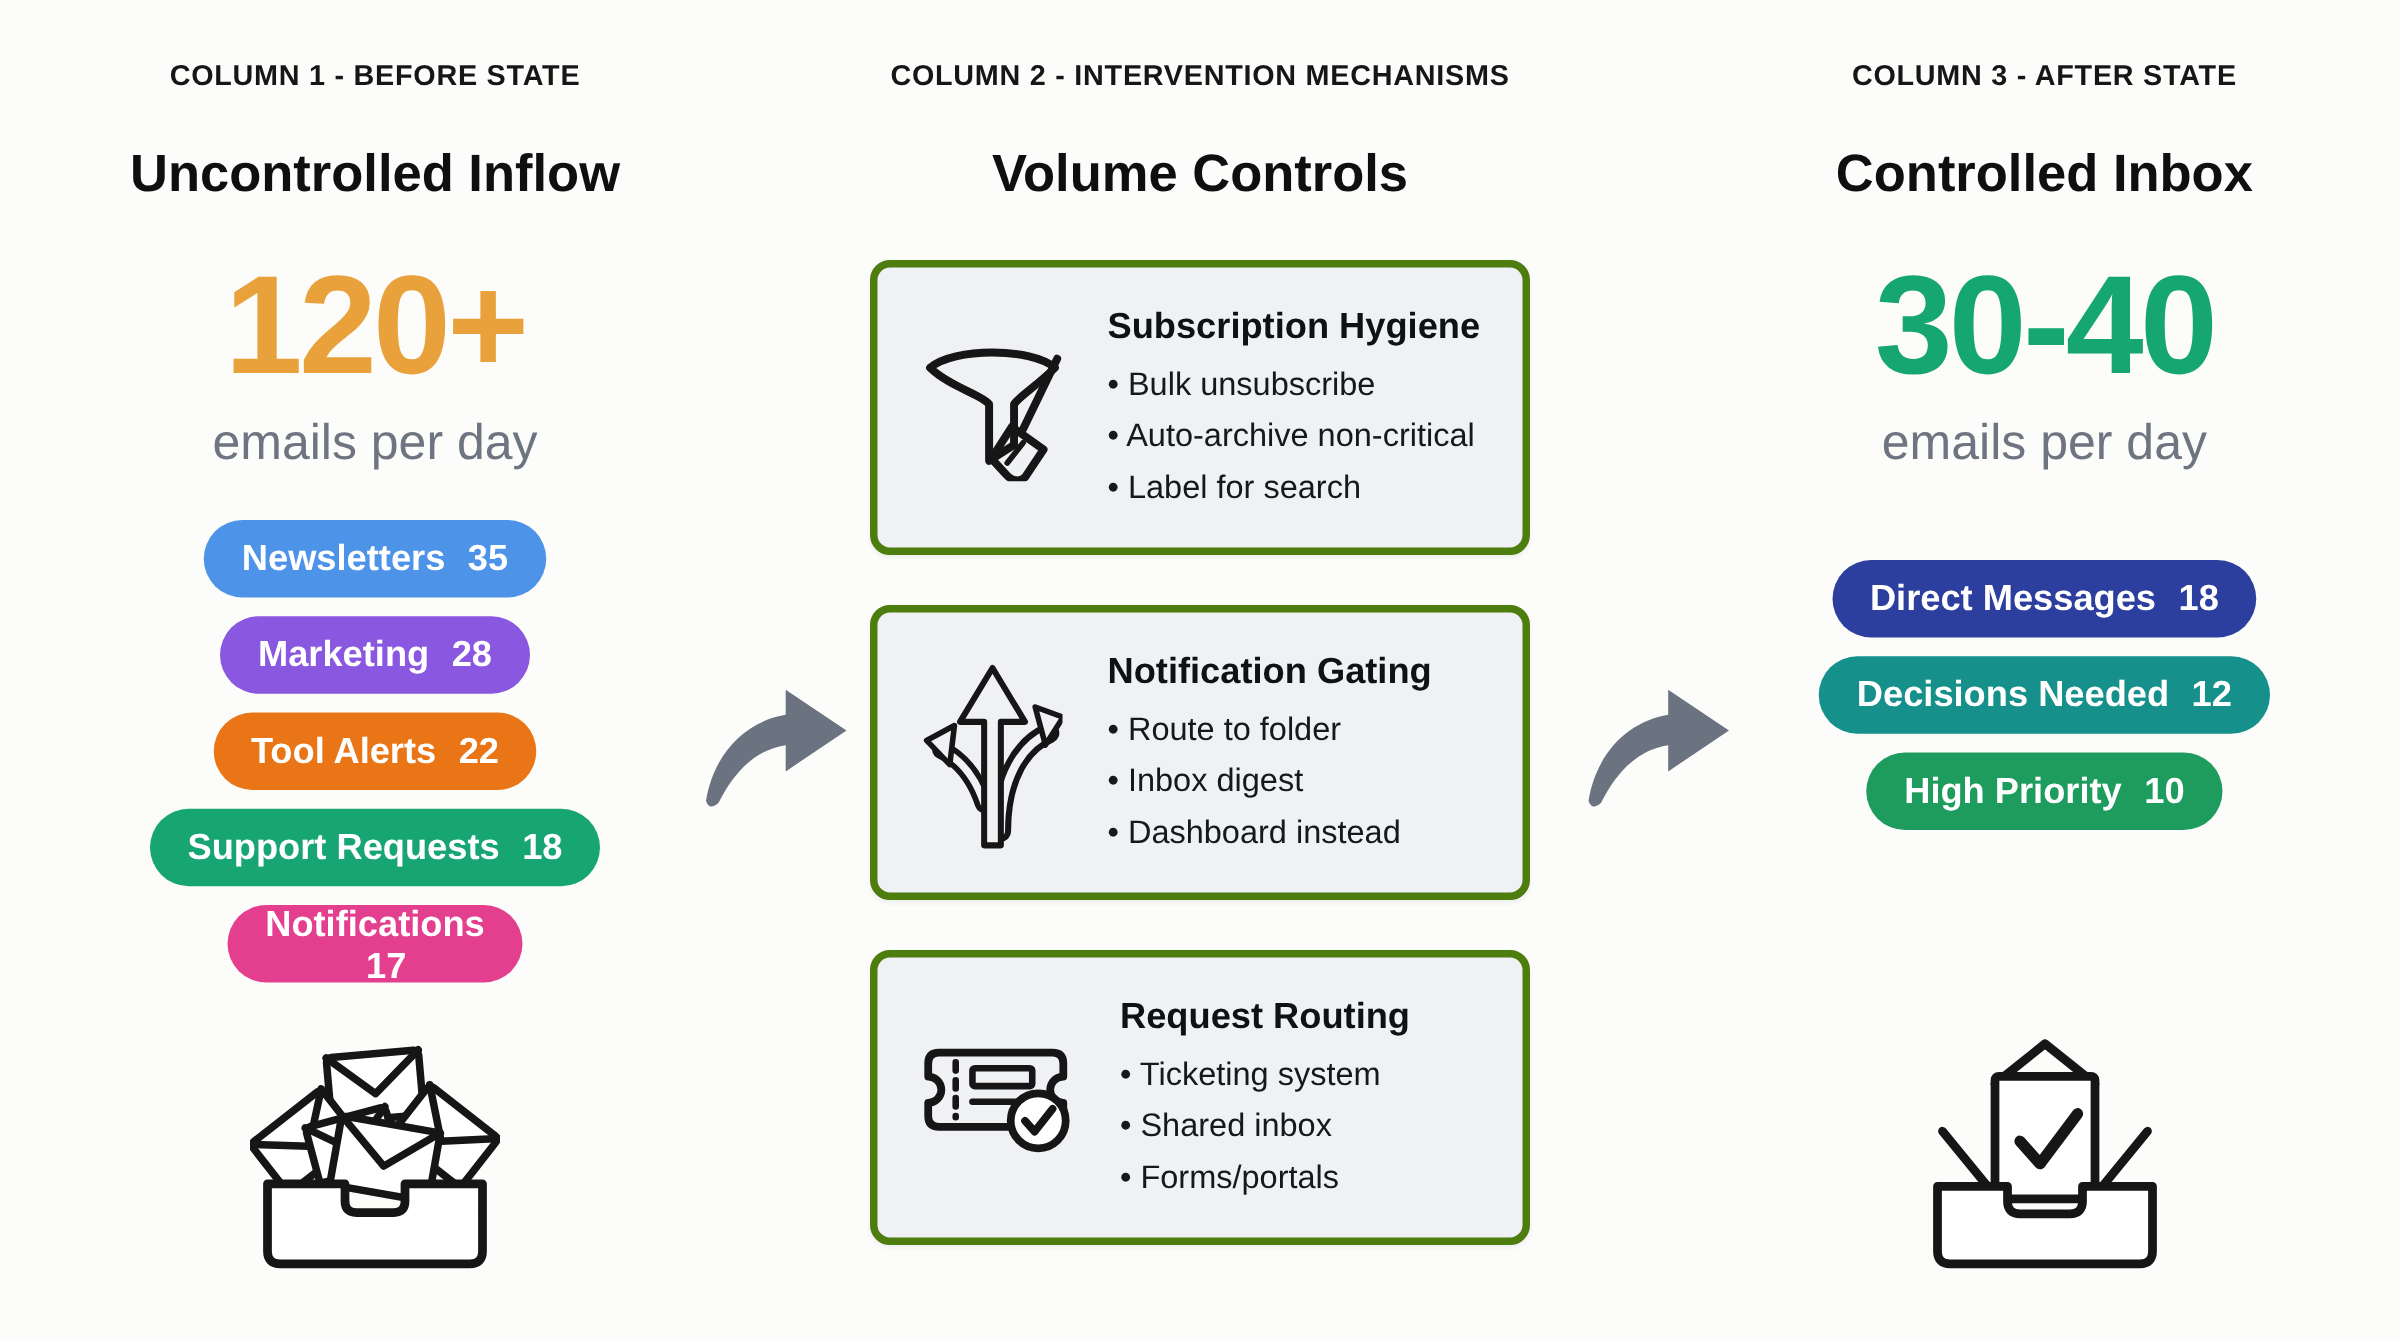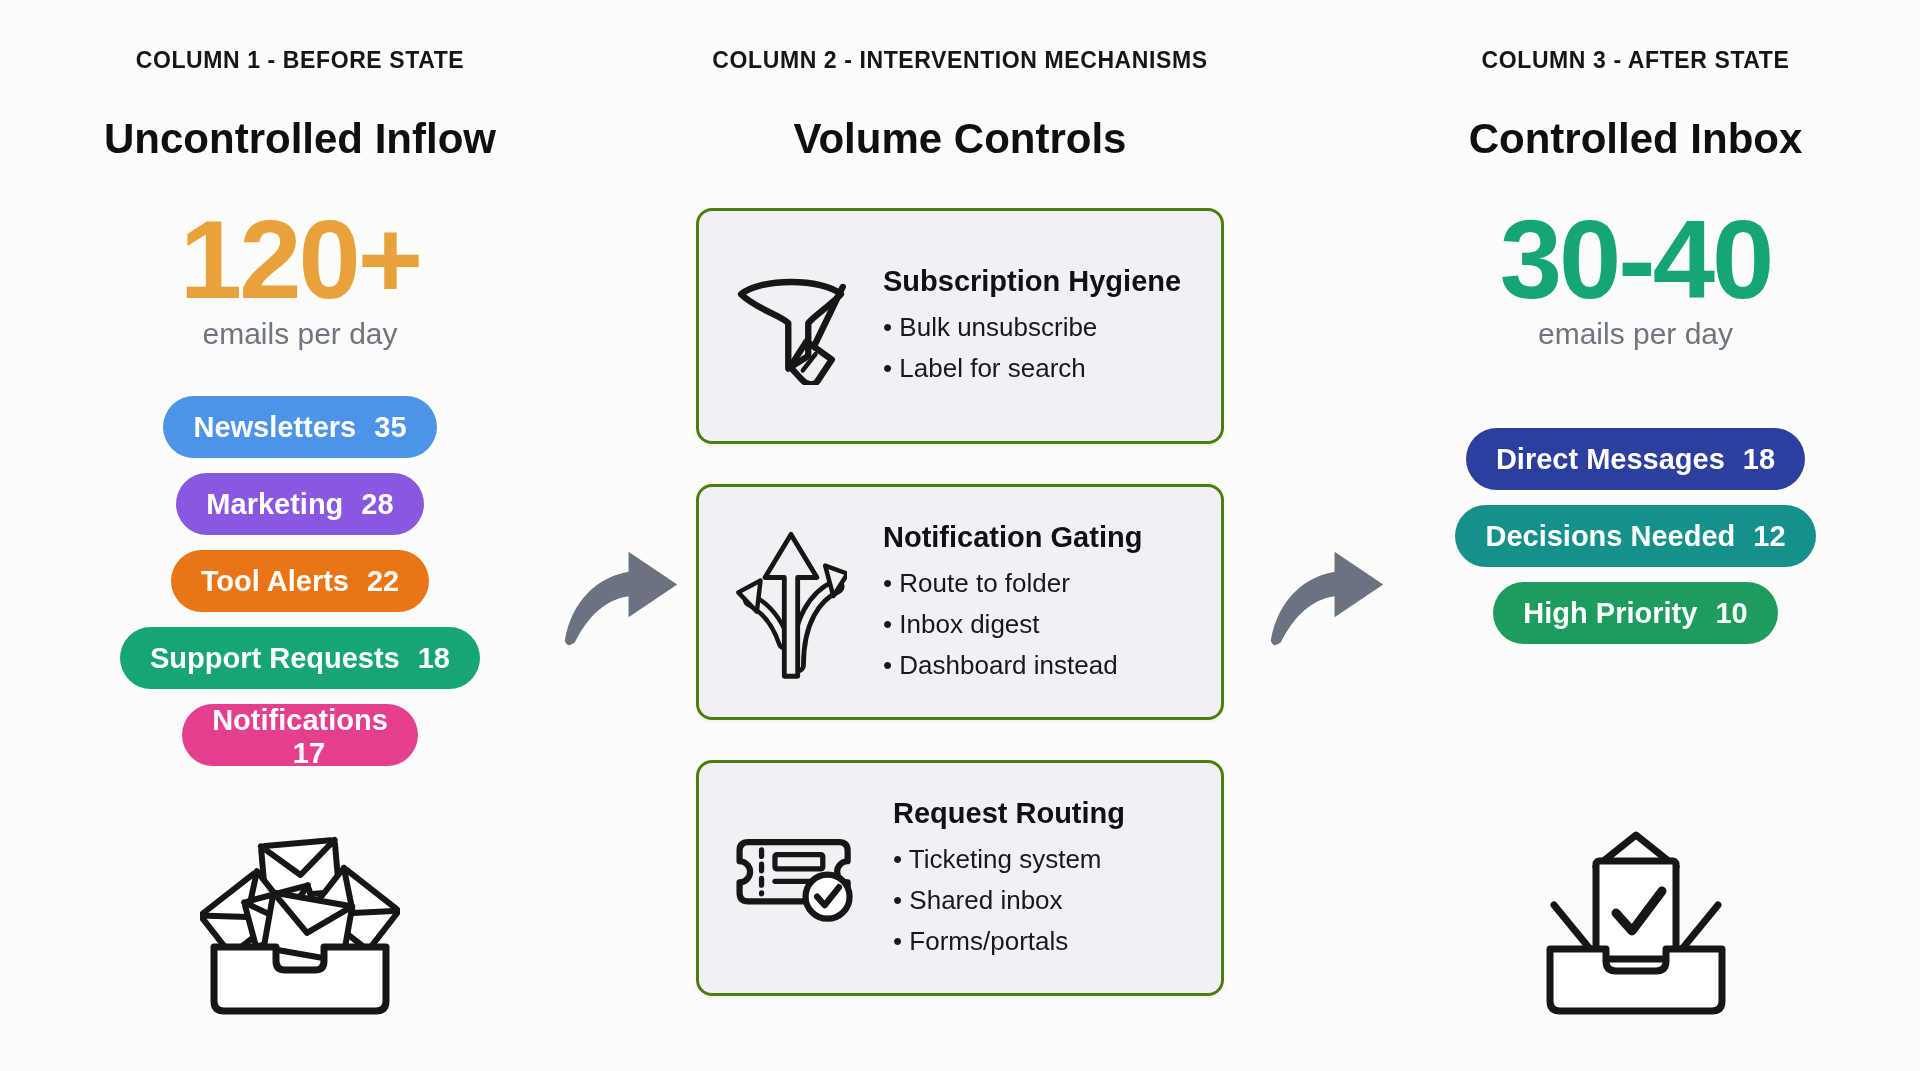--- a/index.html
+++ b/index.html
@@ -5,29 +5,29 @@
   html,body{margin:0;padding:0;}
   body{font-family:"Liberation Sans",sans-serif;background:#FCFCFA;}
   .stage{position:relative;width:1920px;height:1071px;overflow:hidden;background:#FCFCFA;
          display:grid;grid-template-columns:600px 90px 540px 160px 530px;}
   .col{display:flex;flex-direction:column;align-items:center;box-sizing:border-box;
        padding-top:46px;height:1071px;}
   .col-after{padding-right:39px;}
   .eyebrow{font-size:23px;font-weight:700;letter-spacing:.6px;color:#161616;line-height:28px;white-space:nowrap;}
   .col-title{margin-top:40px;font-size:42px;font-weight:700;color:#0E0F11;line-height:50px;white-space:nowrap;}
   .metric-value{margin-top:40px;font-size:112px;font-weight:700;line-height:1;letter-spacing:-3px;white-space:nowrap;}
-  .metric-caption{margin-top:0;font-size:30px;color:#6E7480;line-height:36px;}
+  .metric-caption{margin-top:20px;font-size:40px;color:#6E7480;line-height:36px;}
   .pills{display:flex;flex-direction:column;align-items:center;gap:15px;margin-top:44px;justify-content:center;}
   .col-after .pills{margin-top:76px;}
   .pill{height:62px;border-radius:32px;display:flex;align-items:center;padding:0 30px;
         color:#FFFFFF;font-size:29px;font-weight:600;white-space:nowrap;}
   .pill .count{margin-left:18px;font-weight:700;}
   .bottom-icon{margin-top:auto;margin-bottom:50px;}
   .cards{margin-top:44px;display:flex;flex-direction:column;gap:40px;}
-  .card{width:528px;height:236px;box-sizing:border-box;background:#EFF1F5;border:3px solid #4d7c0f;
+  .card{width:528px;height:236px;box-sizing:border-box;background:#EFF1F5;border:6px solid #4d7c0f;
         border-radius:16px;display:flex;align-items:center;gap:30px;padding:0 30px;
         box-shadow:0 2px 4px rgba(25,35,60,.06);}
   .card-icon{flex:0 0 124px;display:flex;justify-content:center;align-items:center;}
   .card-title{font-size:29px;font-weight:700;color:#101114;line-height:36px;margin-bottom:8px;white-space:nowrap;}
   .card-bullet{font-size:26px;color:#16181C;line-height:41px;white-space:nowrap;}
   .card-bullet::before{content:"• ";}
   .arrow-cell{position:relative;}
   .arrow{position:absolute;top:545px;}
   .arrow-left{left:-42px;}
   .arrow-right{left:34px;}
@@ -117,20 +117,21 @@
           <svg width="118" height="118" viewBox="0 0 130 130">
             <path class="ink" d="M10,30 C30,12 100,12 120,30 C104,46 90,54 84,62 L84,98 L62,112 L62,62 C56,54 26,46 10,30 Z" stroke-width="7"></path>
             <path class="ink" d="M122,22 L92,84" stroke-width="7"></path>
             <path class="ink" d="M82,82 L110,102 L94,126 C90,131 82,130 77,124 L64,110 Z" stroke-width="7"></path>
             <path class="ink" d="M92,96 L78,114" stroke-width="5"></path>
           </svg>
         </div>
         <div class="card-body">
           <div class="card-title">Subscription Hygiene</div>
           <div class="card-bullet">Bulk unsubscribe</div>
+          <div class="card-bullet">Auto-archive non-critical</div>
           <div class="card-bullet">Label for search</div>
         </div>
       </div>
 
       <div class="card">
         <div class="card-icon">
           <svg width="112" height="156" viewBox="0 0 150 210">
             <path d="M84,190 C84,130 108,96 136,84" stroke="#161616" stroke-width="22" fill="none" stroke-linecap="round"></path>
             <path d="M66,160 C56,130 40,112 20,102" stroke="#161616" stroke-width="20" fill="none" stroke-linecap="round"></path>
             <path class="tube-bg" d="M84,190 C84,130 108,96 136,84" stroke-width="9"></path>

